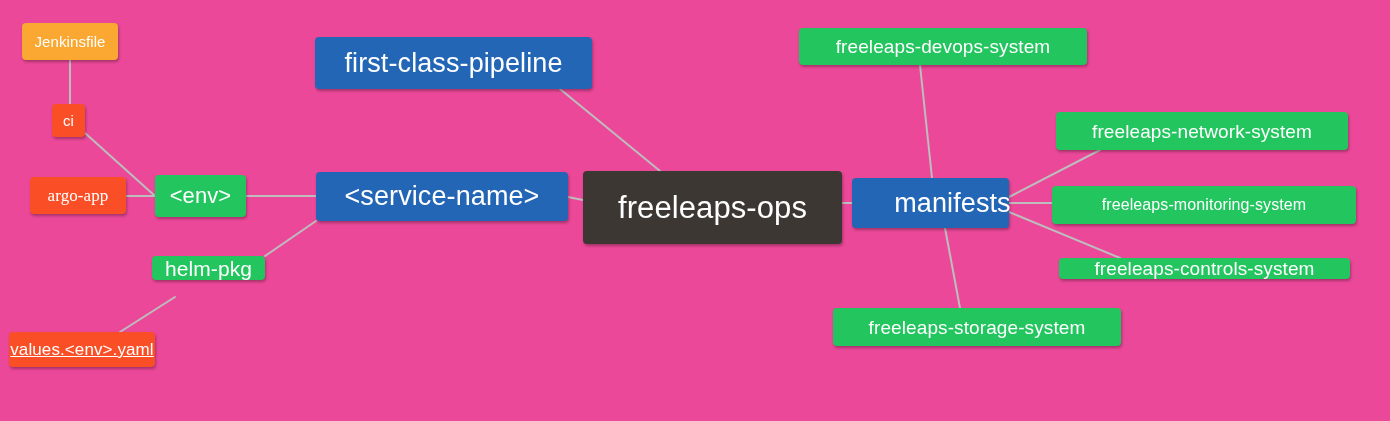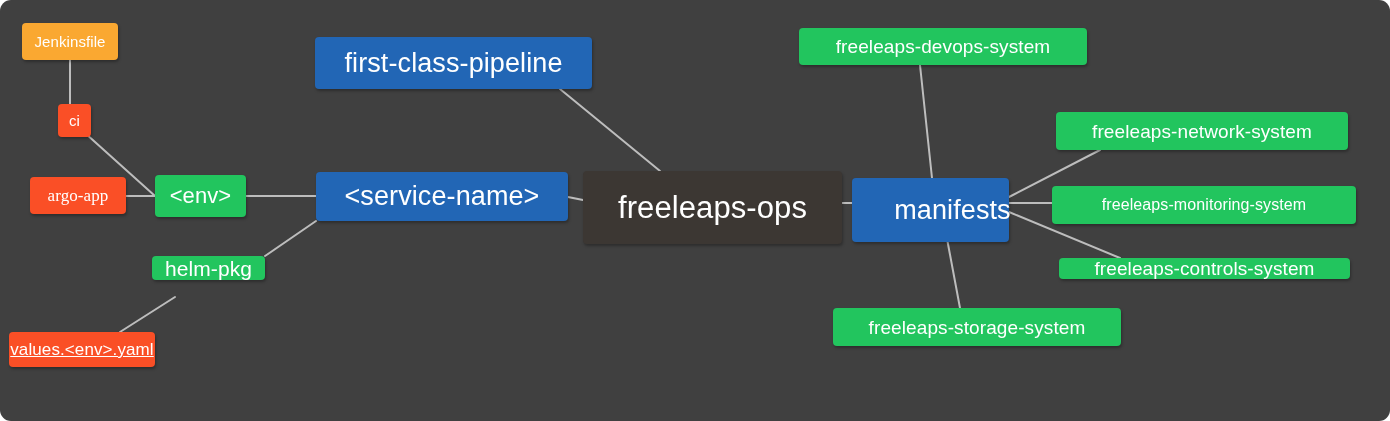--- a/index.html
+++ b/index.html
@@ -10,22 +10,21 @@
   body {
     font-family: "Liberation Sans", sans-serif;
     width: 1390px;
     height: 421px;
     overflow: hidden;
   }
   #mindmap {
     position: relative;
     width: 1390px;
     height: 421px;
-    background: #404040;
-    border-radius: 11px;
+    background: #ec4899;
   }
   #edge-layer {
     position: absolute;
     left: 0;
     top: 0;
     width: 1390px;
     height: 421px;
   }
   .node {
     position: absolute;
@@ -57,28 +56,28 @@
       <line x1="560" y1="89" x2="660" y2="171" stroke="#bdbdbd" stroke-width="2" stroke-linecap="round"></line>
       <line x1="842" y1="203" x2="852" y2="203" stroke="#bdbdbd" stroke-width="2" stroke-linecap="round"></line>
       <line x1="932" y1="178" x2="920" y2="65" stroke="#bdbdbd" stroke-width="2" stroke-linecap="round"></line>
       <line x1="1009" y1="197" x2="1100" y2="150" stroke="#bdbdbd" stroke-width="2" stroke-linecap="round"></line>
       <line x1="1009" y1="203" x2="1052" y2="203" stroke="#bdbdbd" stroke-width="2" stroke-linecap="round"></line>
       <line x1="1009" y1="212" x2="1120" y2="258" stroke="#bdbdbd" stroke-width="2" stroke-linecap="round"></line>
       <line x1="945" y1="228" x2="960" y2="308" stroke="#bdbdbd" stroke-width="2" stroke-linecap="round"></line>
     </svg>
   <div id="node-layer">
       <div class="node" style="left: 22px; top: 23px; width: 96px; height: 37px; background: rgb(250, 168, 49); font-size: 15px;">Jenkinsfile</div>
-      <div class="node" style="left: 52px; top: 104px; width: 33px; height: 33px; background: rgb(250, 79, 38); font-size: 15px; margin-left: 6px;">ci</div>
+      <div class="node" style="left: 52px; top: 104px; width: 33px; height: 33px; background: rgb(250, 79, 38); font-size: 15px;">ci</div>
       <div class="node" style="left: 30px; top: 177px; width: 96px; height: 37px; background: rgb(250, 79, 38); font-size: 17px; font-family: Liberation Serif, serif;">argo-app</div>
       <div class="node" style="left: 155px; top: 175px; width: 91px; height: 42px; background: rgb(34, 197, 94); font-size: 22px;">&lt;env&gt;</div>
       <div class="node" style="left: 152px; top: 256px; width: 113px; height: 24px; background: rgb(34, 197, 94); font-size: 21px;">helm-pkg</div>
       <div class="node" style="left: 9px; top: 332px; width: 146px; height: 35px; background: rgb(250, 79, 38); font-size: 17px; text-decoration: underline;">values.&lt;env&gt;.yaml</div>
       <div class="node" style="left: 315px; top: 37px; width: 277px; height: 52px; background: rgb(34, 102, 181); font-size: 27px;">first-class-pipeline</div>
       <div class="node" style="left: 316px; top: 172px; width: 252px; height: 49px; background: rgb(34, 102, 181); font-size: 27px;">&lt;service-name&gt;</div>
       <div class="node" style="left: 583px; top: 171px; width: 259px; height: 73px; background: rgb(60, 55, 51); font-size: 31px;">freeleaps-ops</div>
-      <div class="node" style="left: 852px; top: 178px; width: 157px; height: 64px; background: rgb(34, 102, 181); font-size: 27px; padding-left: 44px;">manifests</div>
+      <div class="node" style="left: 852px; top: 178px; width: 157px; height: 50px; background: rgb(34, 102, 181); font-size: 27px; padding-left: 44px;">manifests</div>
       <div class="node" style="left: 799px; top: 28px; width: 288px; height: 37px; background: rgb(34, 197, 94); font-size: 19px;">freeleaps-devops-system</div>
       <div class="node" style="left: 1056px; top: 112px; width: 292px; height: 38px; background: rgb(34, 197, 94); font-size: 19px;">freeleaps-network-system</div>
       <div class="node" style="left: 1052px; top: 186px; width: 304px; height: 38px; background: rgb(34, 197, 94); font-size: 16px;">freeleaps-monitoring-system</div>
       <div class="node" style="left: 1059px; top: 258px; width: 291px; height: 21px; background: rgb(34, 197, 94); font-size: 19px;">freeleaps-controls-system</div>
       <div class="node" style="left: 815px; top: 308px; width: 288px; height: 38px; background: rgb(34, 197, 94); font-size: 19px; margin-left: 18px;">freeleaps-storage-system</div>
     </div>
 </div>
 
 </body></html>

